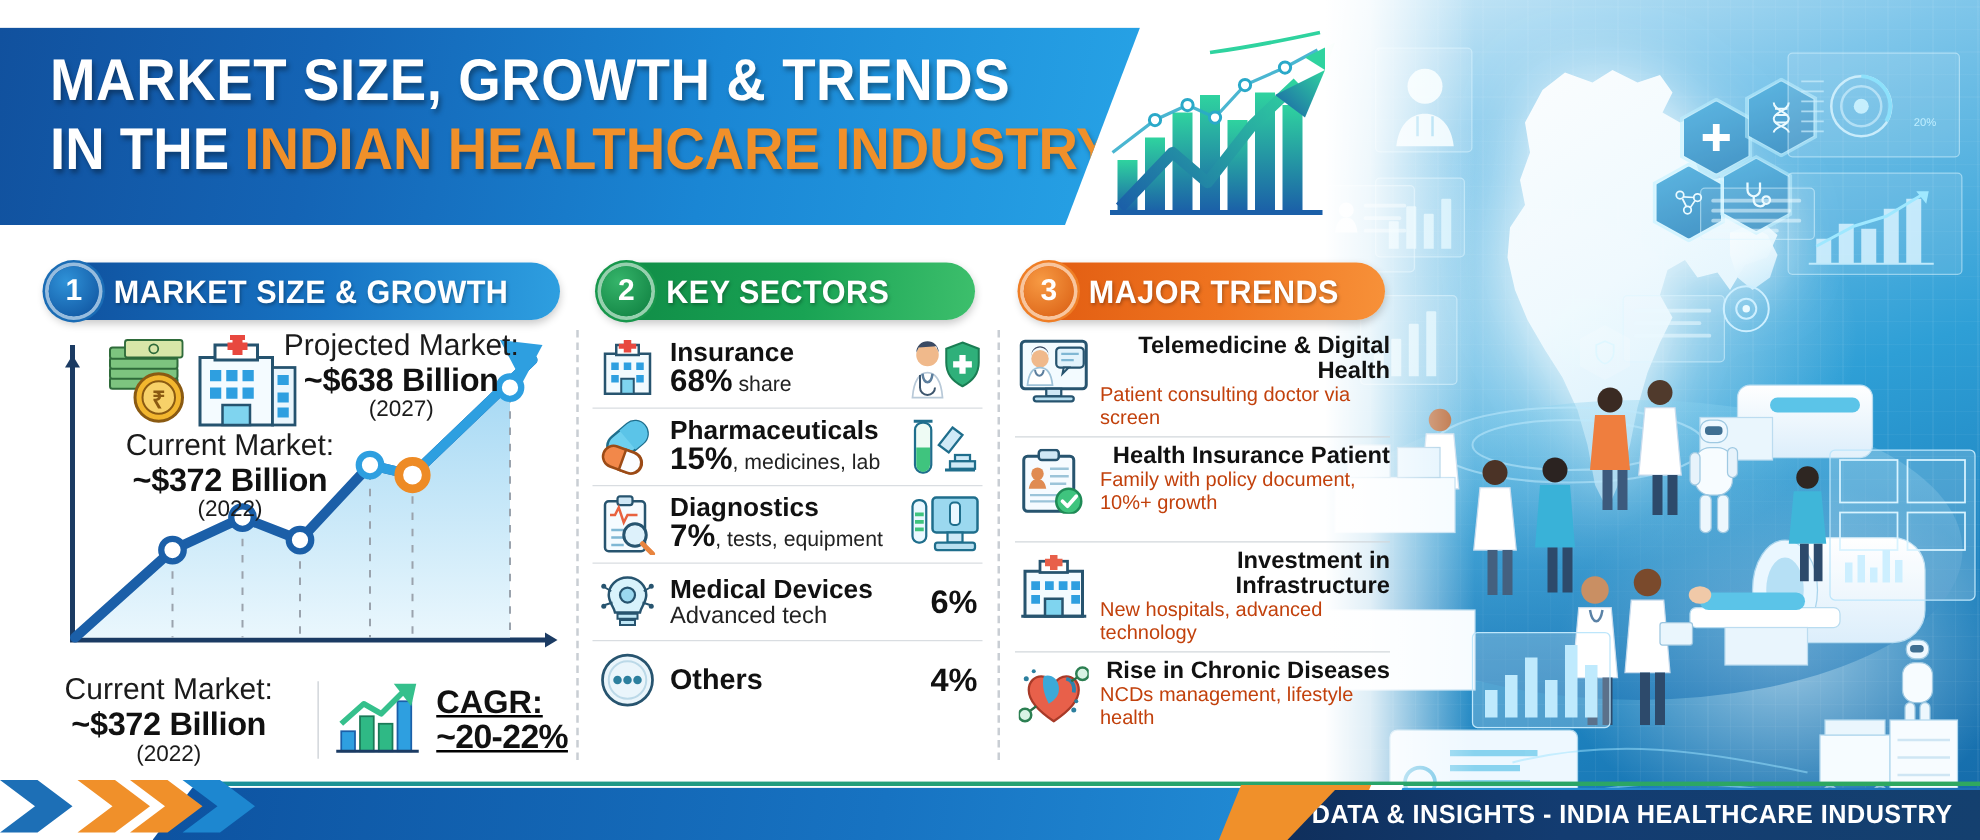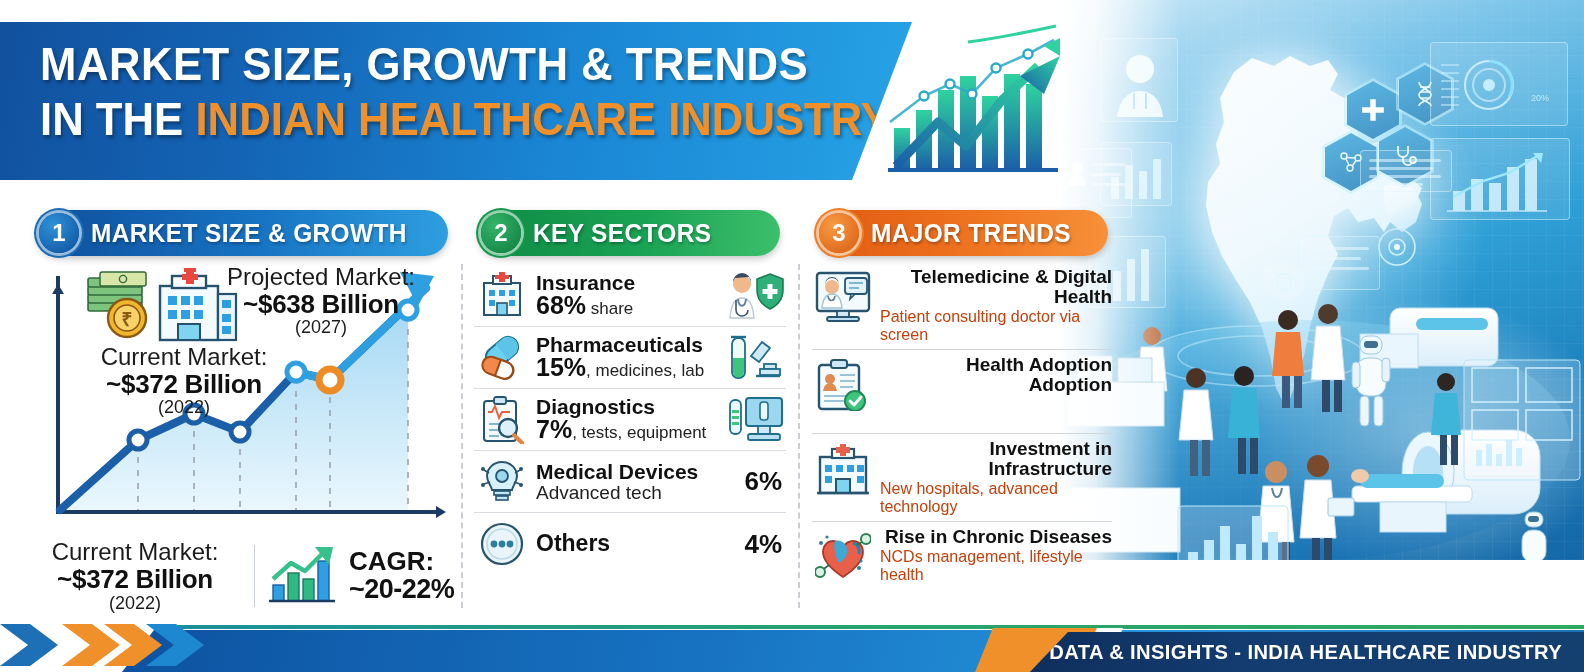--- a/index.html
+++ b/index.html
@@ -6,21 +6,21 @@
   html,body { width:1584px; height:672px; overflow:hidden; }
   body {
     font-family:"Liberation Sans", sans-serif;
     background:#ffffff;
     position:relative;
   }
   .canvas { position:absolute; inset:0; width:1584px; height:672px; overflow:hidden; background:#fff; }
 
   
   .hero-art {
-    position:absolute; left:1060px; top:0; width:524px; height:560px;
+    position:absolute; left:1060px; top:0; width:524px; height:672px;
     background:
       radial-gradient(ellipse 260px 200px at 70% 78%, rgba(255,255,255,.55), rgba(255,255,255,0) 70%),
       radial-gradient(ellipse 300px 260px at 40% 40%, rgba(235,250,255,.65), rgba(235,250,255,0) 72%),
       linear-gradient(160deg,#cfeaf8 0%, #7fc6ea 22%, #2e9fd6 52%, #1c7fbc 78%, #1467a6 100%);
     overflow:hidden;
   }
   .hero-art:before{
     content:""; position:absolute; inset:0;
     background:
       repeating-linear-gradient(90deg, rgba(255,255,255,.05) 0 1px, transparent 1px 18px),
@@ -134,21 +134,21 @@
   .lb-small{ font-size:24px; color:#1b1b1b; font-weight:normal; }
   .lb-big{ font-size:26px; color:#111; font-weight:bold; letter-spacing:-.3px; }
   .lb-year{ font-size:18px; color:#1b1b1b; }
   .money-icon{ position:absolute; left:58px; top:6px; z-index:3; }
 
   
   .sec1-foot{ position:absolute; left:28px; top:532px; width:432px; height:88px; display:flex; align-items:center; z-index:5;}
   .foot-left{ width:214px; text-align:center; line-height:1.1; }
   .foot-sep{ width:1px; height:62px; background:#c9ced4; margin:0 12px; }
   .foot-right{ display:flex; align-items:center; gap:10px; }
-  .cagr-text{ line-height:1.05; }
+  .cagr-text{ line-height:1.05;text-decoration:underline; }
   .cagr-l1{ font-size:26px; font-weight:bold; color:#111; }
   .cagr-l2{ font-size:27px; font-weight:bold; color:#111; letter-spacing:-.5px; }
 
   
   .sec2{ position:absolute; left:474px; top:264px; width:312px; z-index:5; }
   .sector-row{
     display:flex; align-items:center; padding:6px 0 6px 0;
     border-bottom:1px solid #d9dde1; min-height:62px;
   }
   .sector-row:last-child{ border-bottom:none; }
@@ -861,21 +861,22 @@
               <path d="M25 16h15M25 22h15M25 28h13"></path>
             </g>
           <g stroke="#9cc4d9" stroke-width="1.8">
               <path d="M9 37h30M9 42h22"></path>
             </g>
           <circle cx="40" cy="42" r="10" fill="#3fc47e" stroke="#1f8a56" stroke-width="2"></circle>
           <path d="M35 42l4 4 7-8" stroke="#ffffff" stroke-width="3" fill="none" stroke-linecap="round" stroke-linejoin="round"></path>
         </svg>
       </div>
       <div class="trend-body">
-        <div class="t-name">Health Adoption Adoption</div>
+        <div class="t-name">Health Insurance Patient</div>
+        <div class="t-desc">Family with policy document, 10%+ growth</div>
       </div>
     </div>
 
     <div class="trend-row">
       <div class="trend-ico">
         <svg width="56" height="52" viewBox="0 0 56 52">
           <rect x="5" y="14" width="46" height="36" fill="#f4fbff" stroke="#27546f" stroke-width="2.4"></rect>
           <rect x="17" y="6" width="22" height="9" fill="#ffffff" stroke="#27546f" stroke-width="2.2"></rect>
           <path d="M25 1h6v12h-6z M21 4h14v6H21z" fill="#e8604a"></path>
           <g fill="#2e9fe0">

